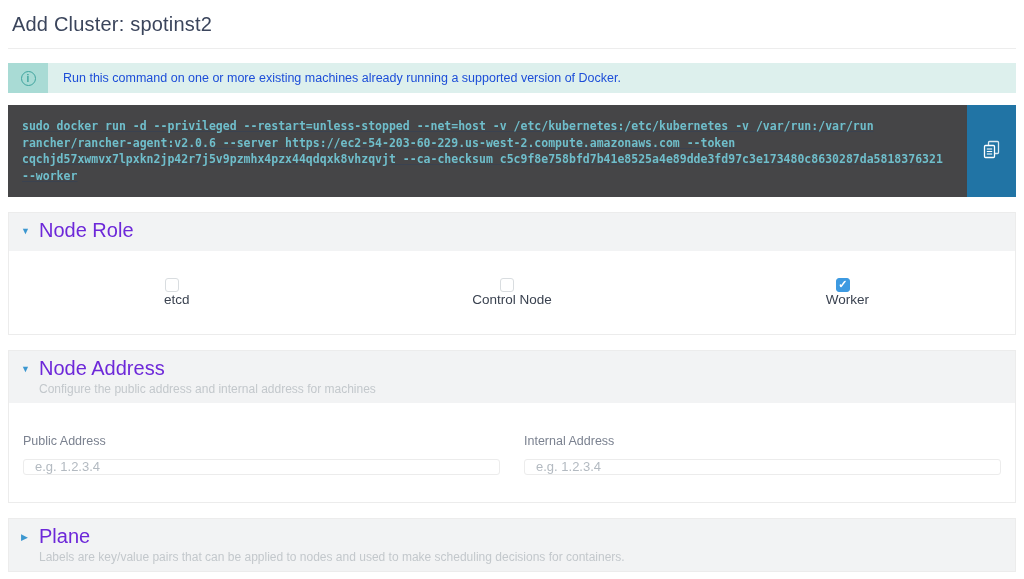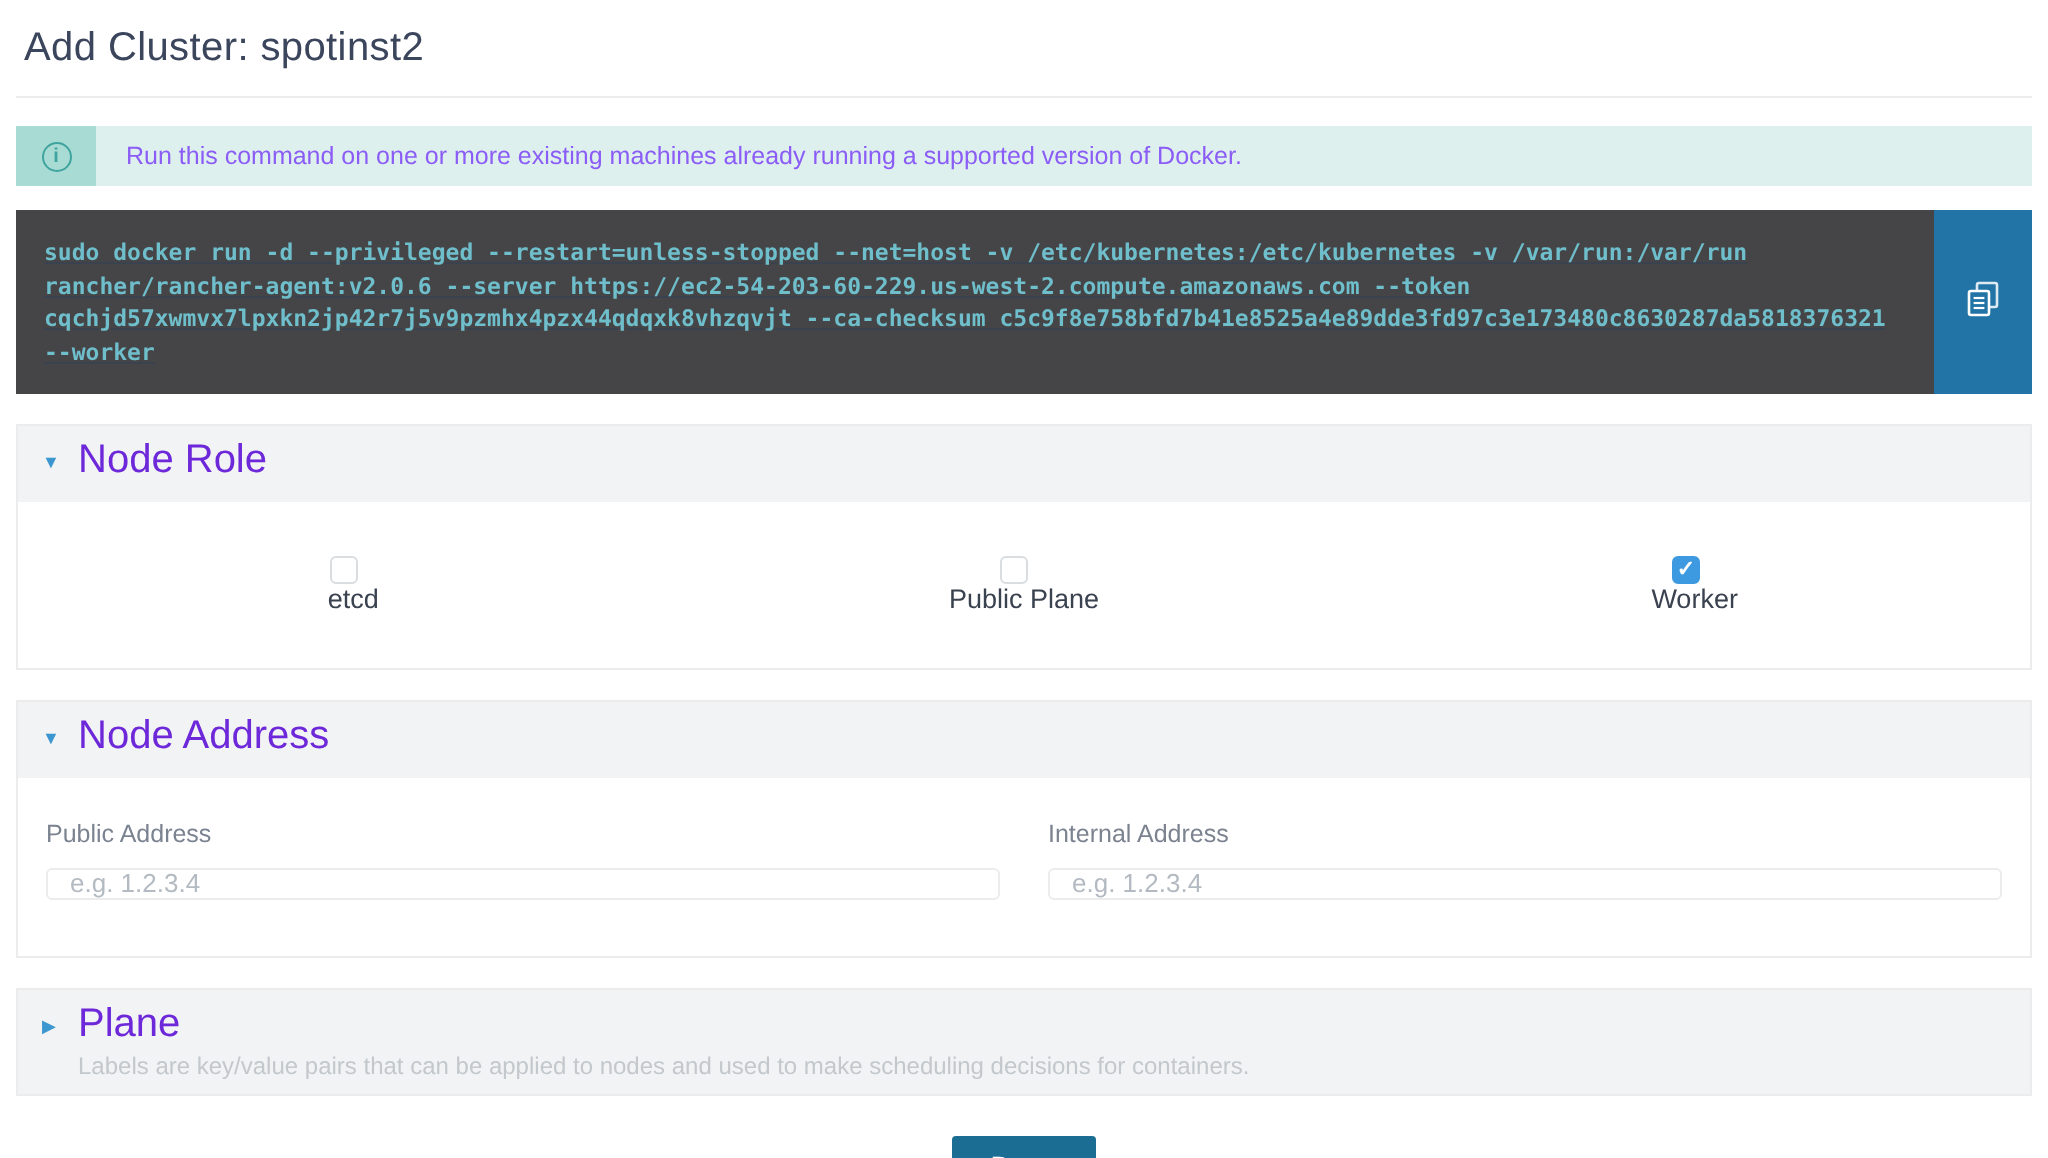--- a/index.html
+++ b/index.html
@@ -45,21 +45,21 @@
     border-radius:50%;
     color:#3fa49e;
     font-size:10px; line-height:13px;
     text-align:center;
     font-weight:700;
   }
   .banner-text {
     display:flex; align-items:center;
     padding:0 15px;
     font-size:12.5px;
-    color:#8b5cf6;
+    color:#1d4ed8;
   }
 
   
   .command-row {
     display:flex;
     align-items:stretch;
     margin-bottom:15px;
     text-decoration:underline;
   }
   .code-block {
@@ -149,21 +149,21 @@
     font-size:11px;
     font-weight:700;
   }
 
   
   .address-row {
     display:flex;
     background:#fff;
     padding:21px 14px 27px 14px;
   }
-  .field { flex:1; }
+  .field { flex:1;margin-top:10px; }
   .field + .field { margin-left:24px; }
   .field-label {
     font-size:12.5px;
     color:#7b8290;
     margin-bottom:9px;
   }
   .text-input {
     width:100%;
     height:16px;
     border:1px solid #ececec;
@@ -232,36 +232,37 @@
     <div class="role-row">
       <div class="role-col">
         <label class="role-option">
           <span class="checkbox"></span>
           <span>etcd</span>
         </label>
       </div>
       <div class="role-col">
         <label class="role-option">
           <span class="checkbox"></span>
-          <span>Public Plane</span>
+          <span>Control Node</span>
         </label>
       </div>
       <div class="role-col">
         <label class="role-option">
           <span class="checkbox checked"></span>
           <span>Worker</span>
         </label>
       </div>
     </div>
   </div>
 
   <div class="section">
     <div class="section-header">
       <span class="caret">▼</span>
       <div class="section-title">Node Address</div>
+      <div class="section-subtitle">Configure the public address and internal address for machines</div>
     </div>
     <div class="address-row">
       <div class="field">
         <div class="field-label">Public Address</div>
         <input class="text-input" type="text" placeholder="e.g. 1.2.3.4" style="">
       </div>
       <div class="field">
         <div class="field-label">Internal Address</div>
         <input class="text-input" type="text" placeholder="e.g. 1.2.3.4" style="">
       </div>

